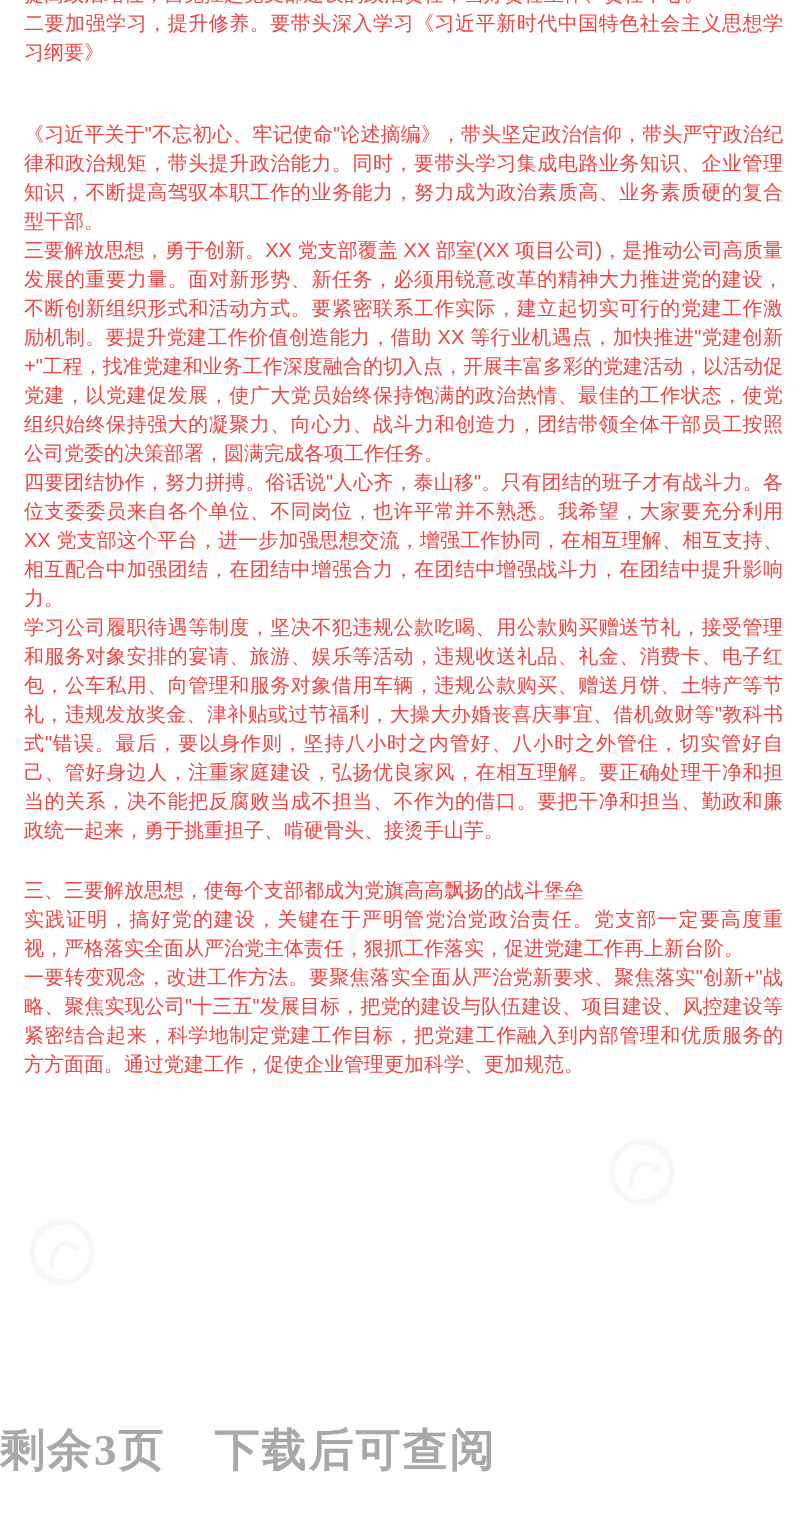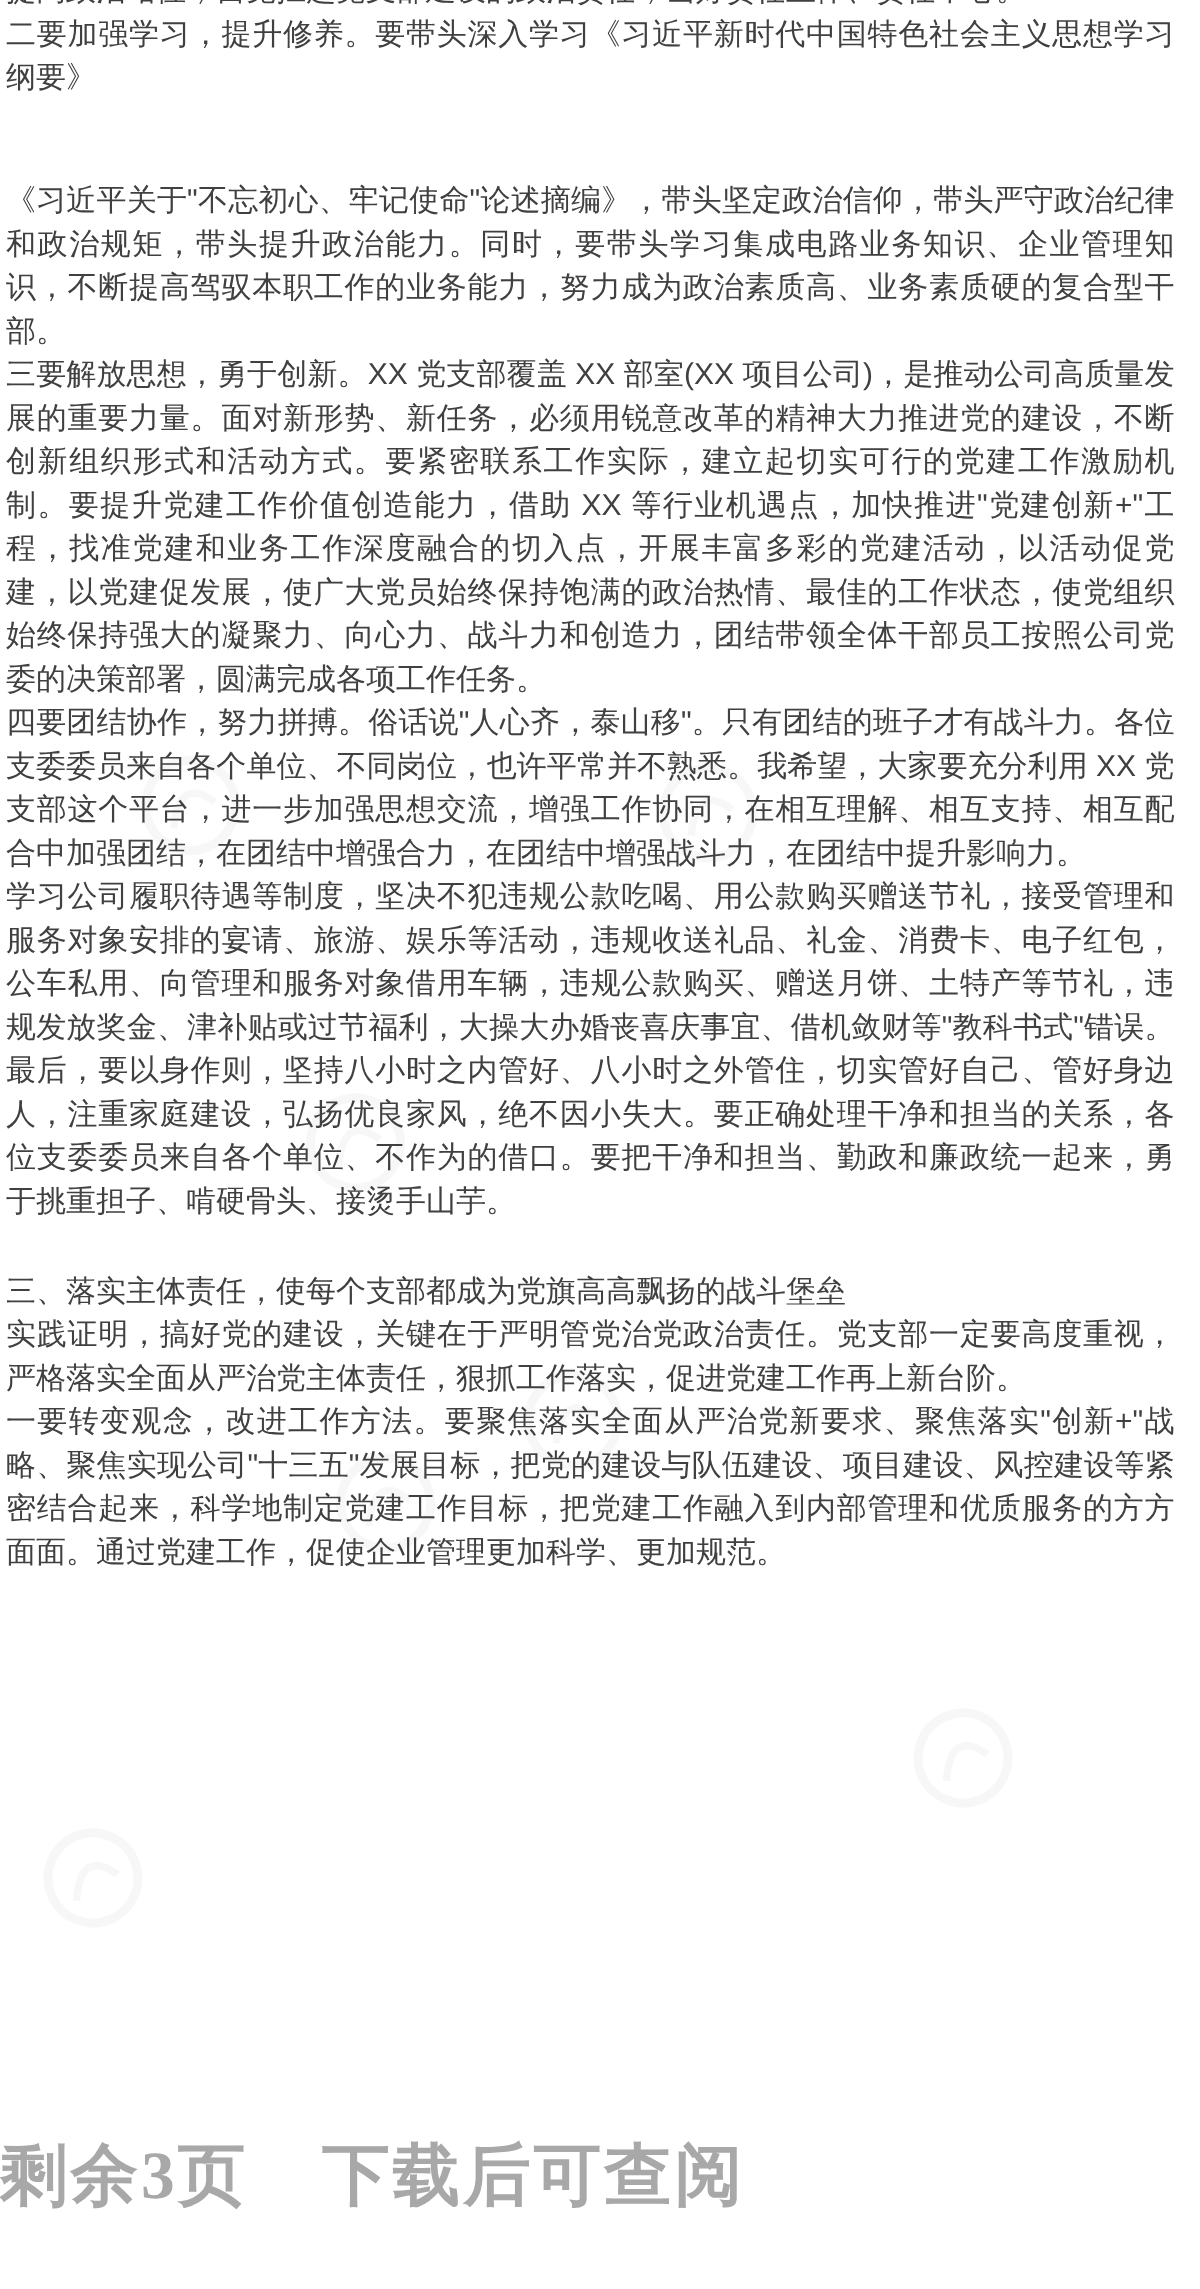--- a/index.html
+++ b/index.html
@@ -8,24 +8,24 @@
     width: 800px;
     height: 1526px;
     margin: 0 auto;
     background: #ffffff;
     overflow: hidden;
     font-family: "Liberation Sans", "DejaVu Sans", sans-serif;
   }
   .doc-body {
     position: relative;
     z-index: 2;
-    padding: 0 17px 0 4px;
+    padding: 0 17px 0 24px;
     font-size: 20px;
     line-height: 29px;
-    color: #404040;
+    color: #ef4444;
     text-align: justify;
   }
   .doc-body p { margin: 0; }
   .doc-body p.gap-large { margin-top: 53px; }
   .doc-body p.gap-line  { margin-top: 31px; }
   .clip-line {
     height: 9px;
     overflow: hidden;
   }
   .clip-line span {
@@ -90,22 +90,22 @@
 
   <div class="doc-body">
     <div class="clip-line">
       <span>提高政治站位，自觉扛起党支部建设的政治责任，当好责任主体、责任中心。</span>
     </div>
     <div id="paragraphs">
         <p>二要加强学习，提升修养。要带头深入学习《习近平新时代中国特色社会主义思想学习纲要》</p>
         <p class="gap-large">《习近平关于"不忘初心、牢记使命"论述摘编》，带头坚定政治信仰，带头严守政治纪律和政治规矩，带头提升政治能力。同时，要带头学习集成电路业务知识、企业管理知识，不断提高驾驭本职工作的业务能力，努力成为政治素质高、业务素质硬的复合型干部。</p>
         <p>三要解放思想，勇于创新。XX 党支部覆盖 XX 部室(XX 项目公司)，是推动公司高质量发展的重要力量。面对新形势、新任务，必须用锐意改革的精神大力推进党的建设，不断创新组织形式和活动方式。要紧密联系工作实际，建立起切实可行的党建工作激励机制。要提升党建工作价值创造能力，借助 XX 等行业机遇点，加快推进"党建创新+"工程，找准党建和业务工作深度融合的切入点，开展丰富多彩的党建活动，以活动促党建，以党建促发展，使广大党员始终保持饱满的政治热情、最佳的工作状态，使党组织始终保持强大的凝聚力、向心力、战斗力和创造力，团结带领全体干部员工按照公司党委的决策部署，圆满完成各项工作任务。</p>
         <p>四要团结协作，努力拼搏。俗话说"人心齐，泰山移"。只有团结的班子才有战斗力。各位支委委员来自各个单位、不同岗位，也许平常并不熟悉。我希望，大家要充分利用 XX 党支部这个平台，进一步加强思想交流，增强工作协同，在相互理解、相互支持、相互配合中加强团结，在团结中增强合力，在团结中增强战斗力，在团结中提升影响力。</p>
-        <p>学习公司履职待遇等制度，坚决不犯违规公款吃喝、用公款购买赠送节礼，接受管理和服务对象安排的宴请、旅游、娱乐等活动，违规收送礼品、礼金、消费卡、电子红包，公车私用、向管理和服务对象借用车辆，违规公款购买、赠送月饼、土特产等节礼，违规发放奖金、津补贴或过节福利，大操大办婚丧喜庆事宜、借机敛财等"教科书式"错误。最后，要以身作则，坚持八小时之内管好、八小时之外管住，切实管好自己、管好身边人，注重家庭建设，弘扬优良家风，绝不因小失大。要正确处理干净和担当的关系，各位支委委员来自各个单位、不作为的借口。要把干净和担当、勤政和廉政统一起来，勇于挑重担子、啃硬骨头、接烫手山芋。</p>
-        <p class="gap-line">三、落实主体责任，使每个支部都成为党旗高高飘扬的战斗堡垒</p>
+        <p>学习公司履职待遇等制度，坚决不犯违规公款吃喝、用公款购买赠送节礼，接受管理和服务对象安排的宴请、旅游、娱乐等活动，违规收送礼品、礼金、消费卡、电子红包，公车私用、向管理和服务对象借用车辆，违规公款购买、赠送月饼、土特产等节礼，违规发放奖金、津补贴或过节福利，大操大办婚丧喜庆事宜、借机敛财等"教科书式"错误。最后，要以身作则，坚持八小时之内管好、八小时之外管住，切实管好自己、管好身边人，注重家庭建设，弘扬优良家风，在相互理解。要正确处理干净和担当的关系，决不能把反腐败当成不担当、不作为的借口。要把干净和担当、勤政和廉政统一起来，勇于挑重担子、啃硬骨头、接烫手山芋。</p>
+        <p class="gap-line">三、三要解放思想，使每个支部都成为党旗高高飘扬的战斗堡垒</p>
         <p>实践证明，搞好党的建设，关键在于严明管党治党政治责任。党支部一定要高度重视，严格落实全面从严治党主体责任，狠抓工作落实，促进党建工作再上新台阶。</p>
         <p>一要转变观念，改进工作方法。要聚焦落实全面从严治党新要求、聚焦落实"创新+"战略、聚焦实现公司"十三五"发展目标，把党的建设与队伍建设、项目建设、风控建设等紧密结合起来，科学地制定党建工作目标，把党建工作融入到内部管理和优质服务的方方面面。通过党建工作，促使企业管理更加科学、更加规范。</p>
       </div>
   </div>
 
   <div class="preview-footer">
     <span class="first">剩余3页</span>
     <span class="second">下载后可查阅</span>
   </div>
 

